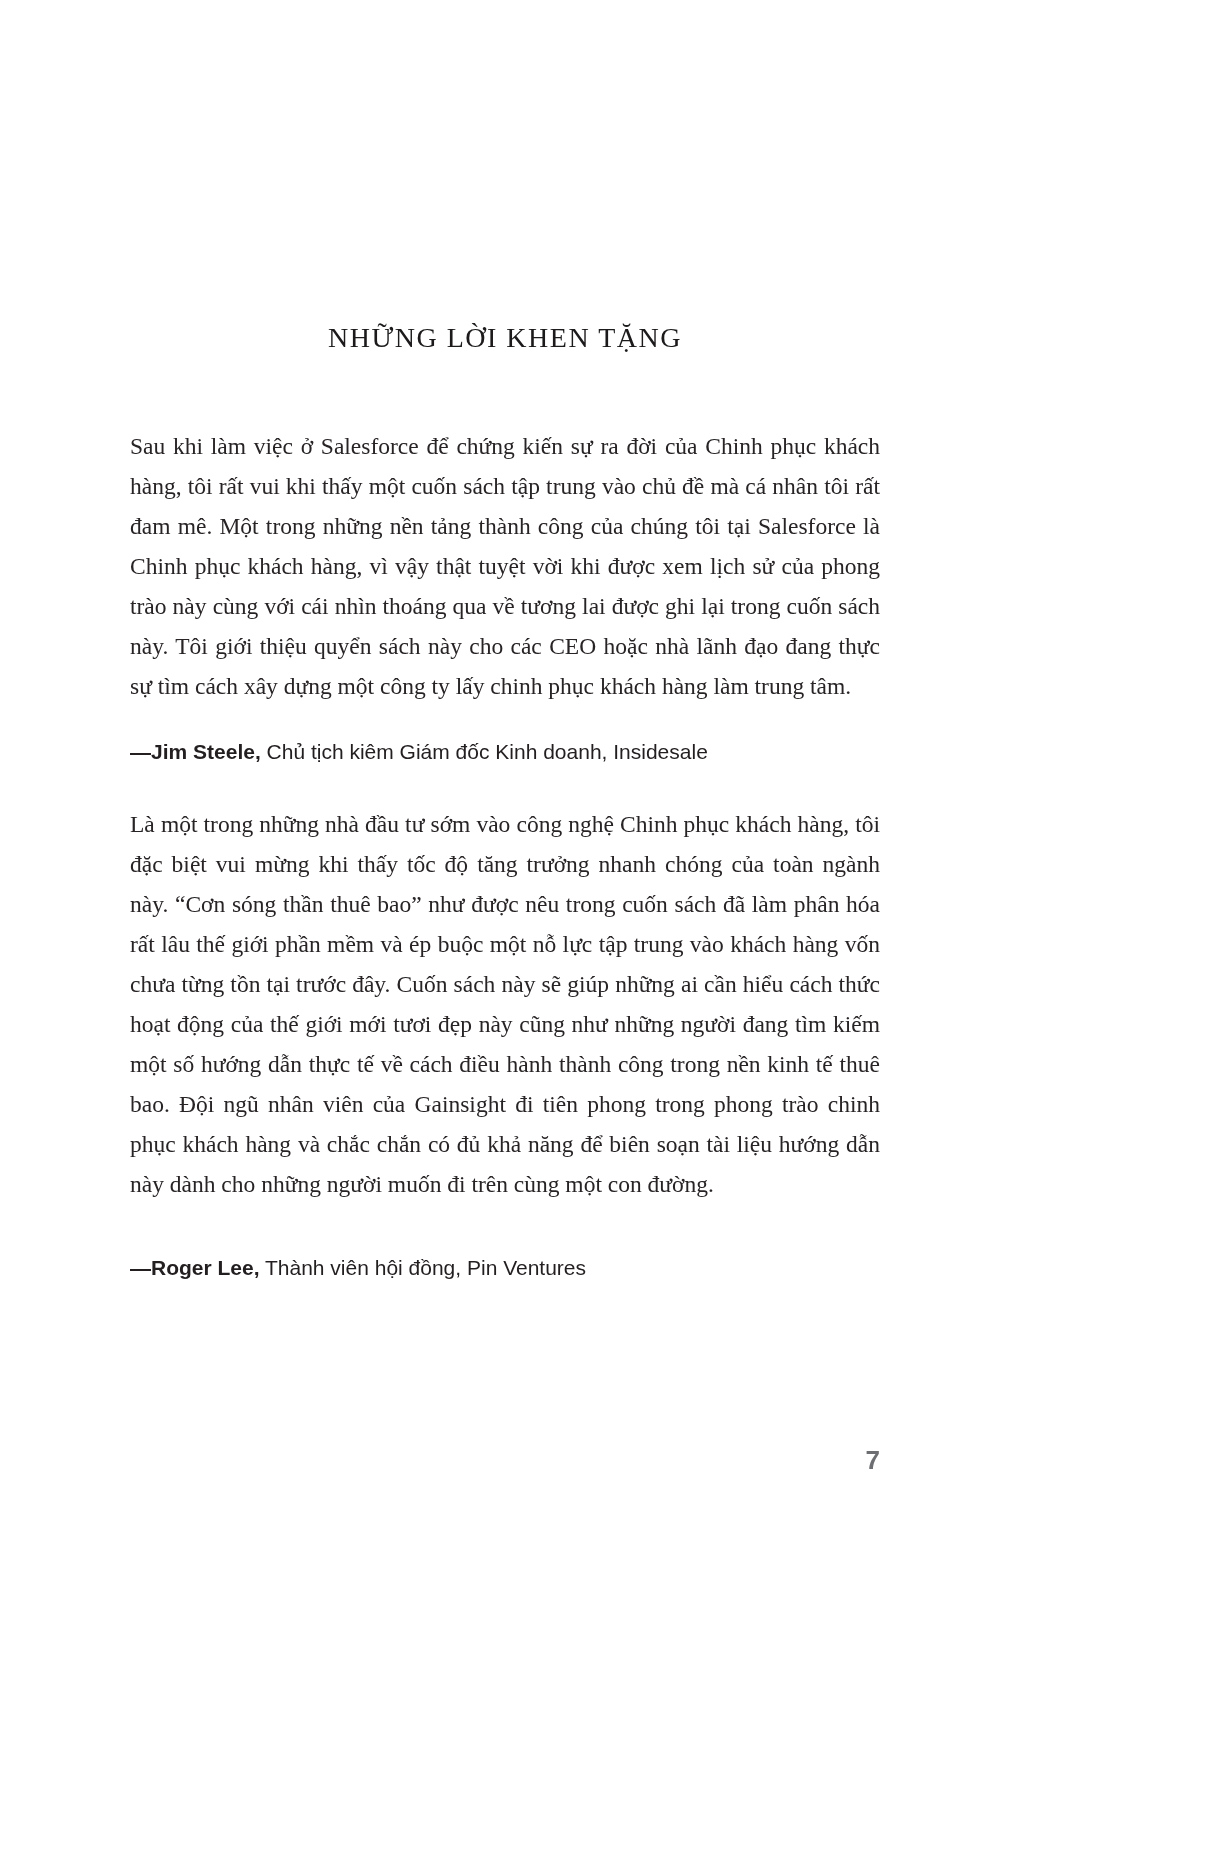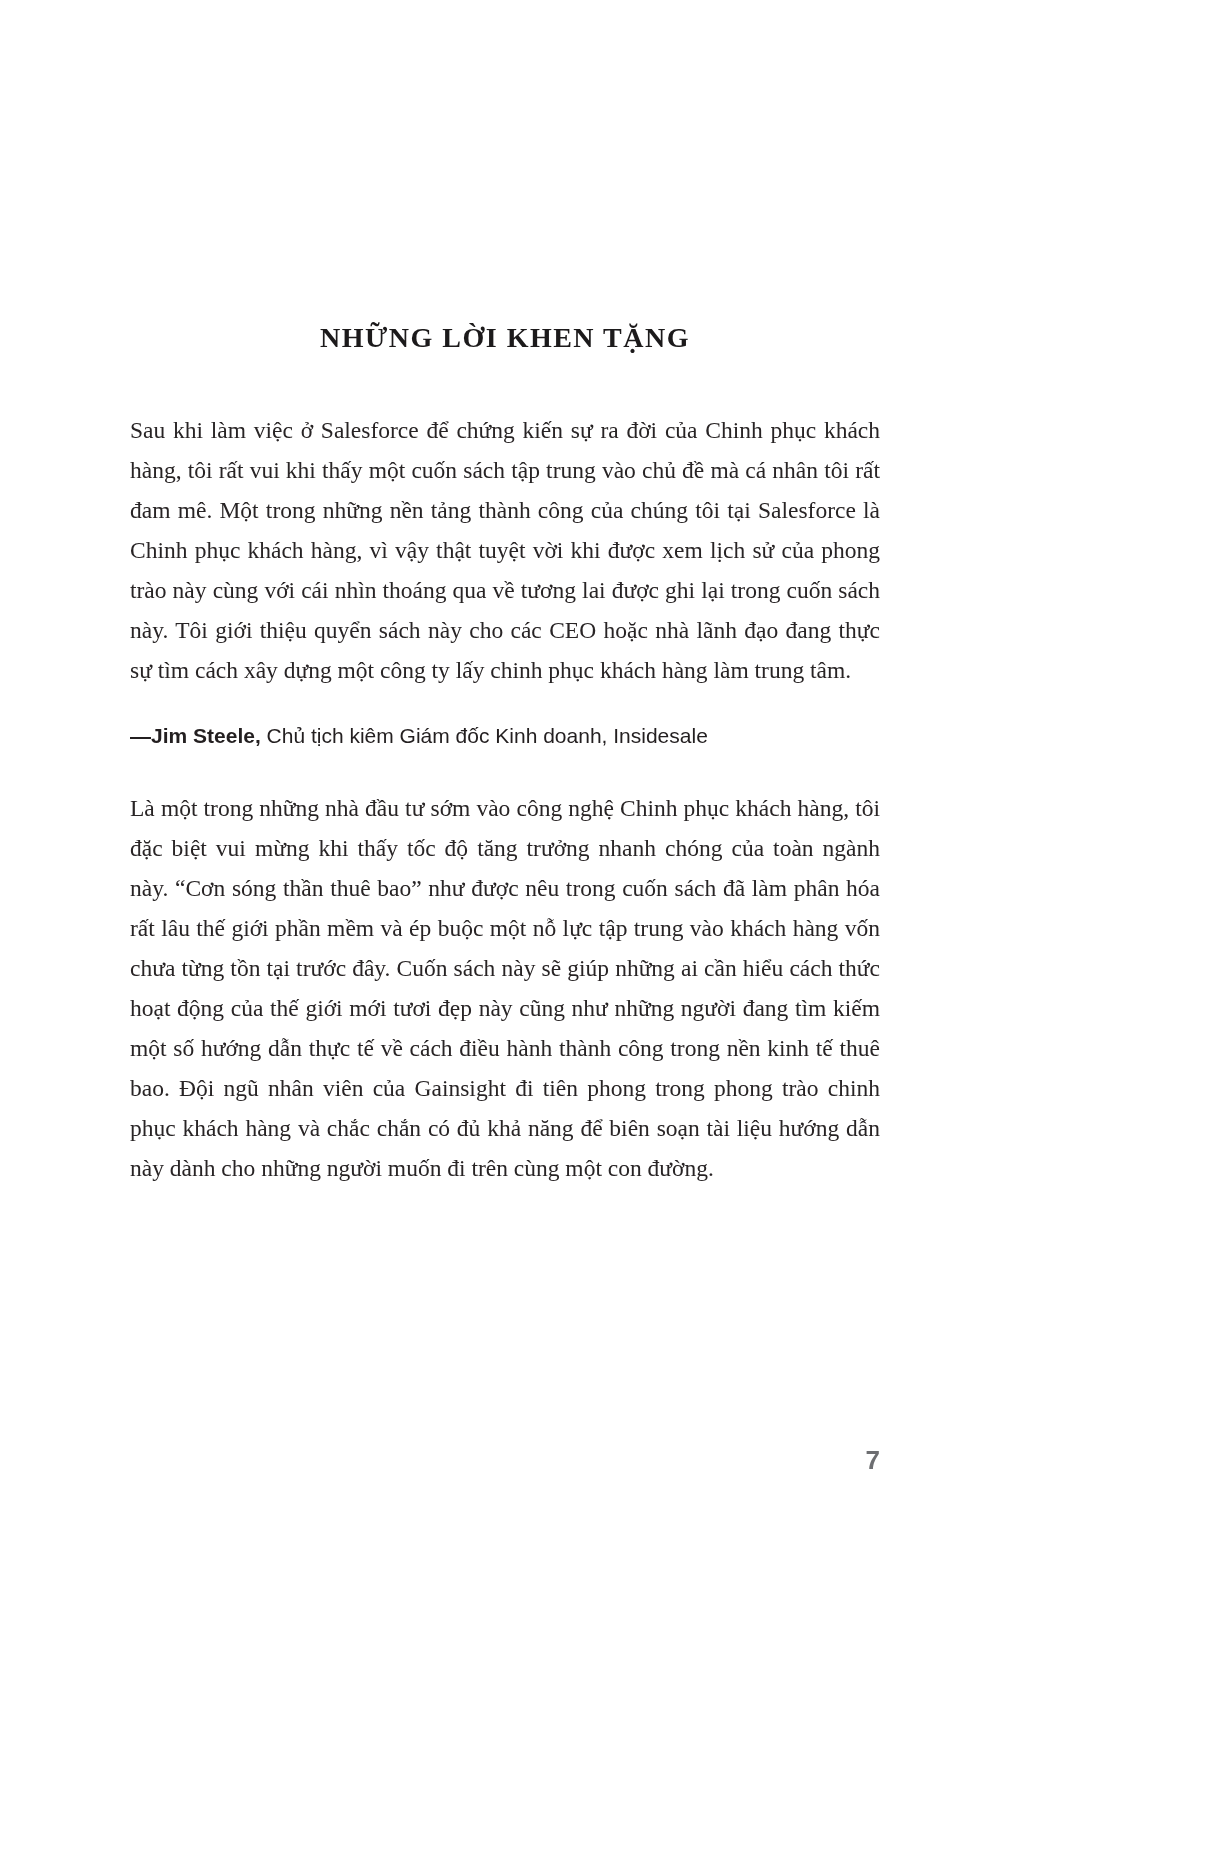--- a/index.html
+++ b/index.html
@@ -19,27 +19,27 @@
   .content {
     position: absolute;
     left: 130px;
     top: 0;
     width: 750px;
   }
   .title {
     margin-top: 322px;
     text-align: center;
     font-size: 28px;
-    font-weight: bold;
+    font-weight: normal;
     letter-spacing: 1.5px;
     color: #1c1a1b;
     font-family: "Liberation Serif", serif;
   }
   .para {
-    margin-top: 56px;
+    margin-top: 72px;
     font-size: 23.5px;
     line-height: 40px;
     text-align: justify;
     color: #282425;
   }
   .para.second {
     margin-top: 32px;
   }
   .attribution {
     margin-top: 26px;
@@ -76,17 +76,20 @@
     <div class="title">NHỮNG LỜI KHEN TẶNG</div>
 
     <p class="para">Sau khi làm việc ở Salesforce để chứng kiến sự ra đời của Chinh phục khách hàng, tôi rất vui khi thấy một cuốn sách tập trung vào chủ đề mà cá nhân tôi rất đam mê. Một trong những nền tảng thành công của chúng tôi tại Salesforce là Chinh phục khách hàng, vì vậy thật tuyệt vời khi được xem lịch sử của phong trào này cùng với cái nhìn thoáng qua về tương lai được ghi lại trong cuốn sách này. Tôi giới thiệu quyển sách này cho các CEO hoặc nhà lãnh đạo đang thực sự tìm cách xây dựng một công ty lấy chinh phục khách hàng làm trung tâm.</p>
 
     <div class="attribution">
       <div><span class="name">—Jim Steele,</span><span> Chủ tịch kiêm Giám đốc Kinh doanh, Insidesale</span></div>
     </div>
 
     <p class="para second">Là một trong những nhà đầu tư sớm vào công nghệ Chinh phục khách hàng, tôi đặc biệt vui mừng khi thấy tốc độ tăng trưởng nhanh chóng của toàn ngành này. “Cơn sóng thần thuê bao” như được nêu trong cuốn sách đã làm phân hóa rất lâu thế giới phần mềm và ép buộc một nỗ lực tập trung vào khách hàng vốn chưa từng tồn tại trước đây. Cuốn sách này sẽ giúp những ai cần hiểu cách thức hoạt động của thế giới mới tươi đẹp này cũng như những người đang tìm kiếm một số hướng dẫn thực tế về cách điều hành thành công trong nền kinh tế thuê bao. Đội ngũ nhân viên của Gainsight đi tiên phong trong phong trào chinh phục khách hàng và chắc chắn có đủ khả năng để biên soạn tài liệu hướng dẫn này dành cho những người muốn đi trên cùng một con đường.</p>
 
+    <div class="attribution second">
+      <div><span class="name">—Roger Lee,</span><span> Thành viên hội đồng, Pin Ventures</span></div>
+    </div>
 
   </div>
 
   <div class="page-number">7</div>
 </div>
 
 </body></html>

